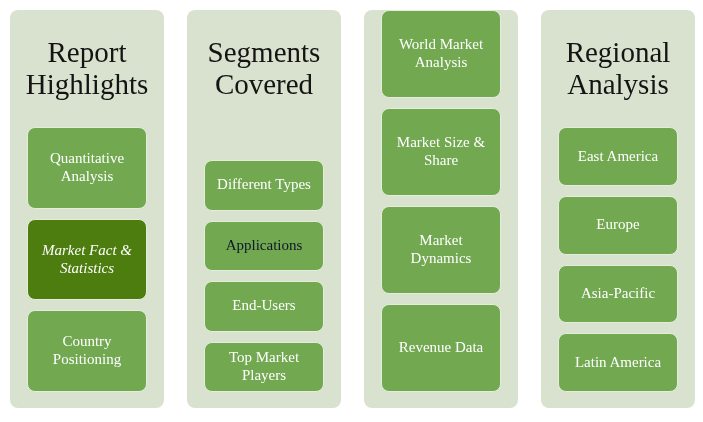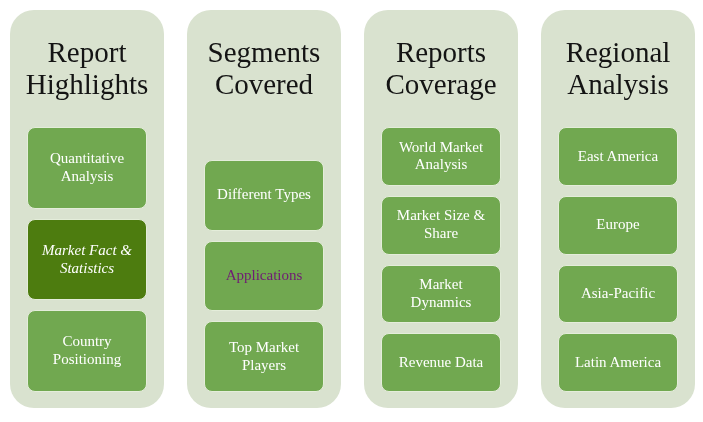--- a/index.html
+++ b/index.html
@@ -14,21 +14,21 @@
     background: #ffffff;
     box-sizing: border-box;
     display: flex;
     gap: 23px;
     padding: 10px 8px 14px 10px;
     font-family: "Liberation Serif", serif;
   }
   .panel {
     flex: 1 1 0;
     background: #d9e2cf;
-    border-radius: 24px;
+    border-radius: 8px;
     box-sizing: border-box;
     display: flex;
     flex-direction: column;
     padding: 0 17px 16px 17px;
     min-width: 0;
   }
   .panel-title {
     height: 117px;
     flex: 0 0 auto;
     display: flex;
@@ -85,33 +85,35 @@
 </div>
   </div>
 
   <div class="panel" style="background: rgb(217, 226, 207); gap: 33px;">
     <div class="panel-title" style="color: rgb(20, 20, 20);">Segments Covered</div>
     <div class="panel-items">
   <div class="item-box" style="background: rgb(113, 168, 80); border-color: rgb(228, 237, 218); color: rgb(255, 255, 255);">
     <span>Different Types</span>
   </div>
 
-  <div class="item-box" style="background: rgb(113, 168, 80); border-color: rgb(228, 237, 218); color: #701a75;">
+  <div class="item-box" style="background: rgb(113, 168, 80); border-color: rgb(228, 237, 218); color: #0f172a;">
     <span>Applications</span>
   </div>
 
+  <div class="item-box" style="background: rgb(113, 168, 80); border-color: rgb(228, 237, 218); color: rgb(255, 255, 255);">
+    <span>End-Users</span>
+  </div>
 
   <div class="item-box" style="background: rgb(113, 168, 80); border-color: rgb(228, 237, 218); color: rgb(255, 255, 255);">
     <span>Top Market Players</span>
   </div>
 </div>
   </div>
 
   <div class="panel" style="background: rgb(217, 226, 207);">
-    <div class="panel-title" style="color: rgb(20, 20, 20);">Reports Coverage</div>
     <div class="panel-items">
   <div class="item-box" style="background: rgb(113, 168, 80); border-color: rgb(228, 237, 218); color: rgb(255, 255, 255);">
     <span>World Market Analysis</span>
   </div>
 
   <div class="item-box" style="background: rgb(113, 168, 80); border-color: rgb(228, 237, 218); color: rgb(255, 255, 255);">
     <span>Market Size &amp; Share</span>
   </div>
 
   <div class="item-box" style="background: rgb(113, 168, 80); border-color: rgb(228, 237, 218); color: rgb(255, 255, 255);">

